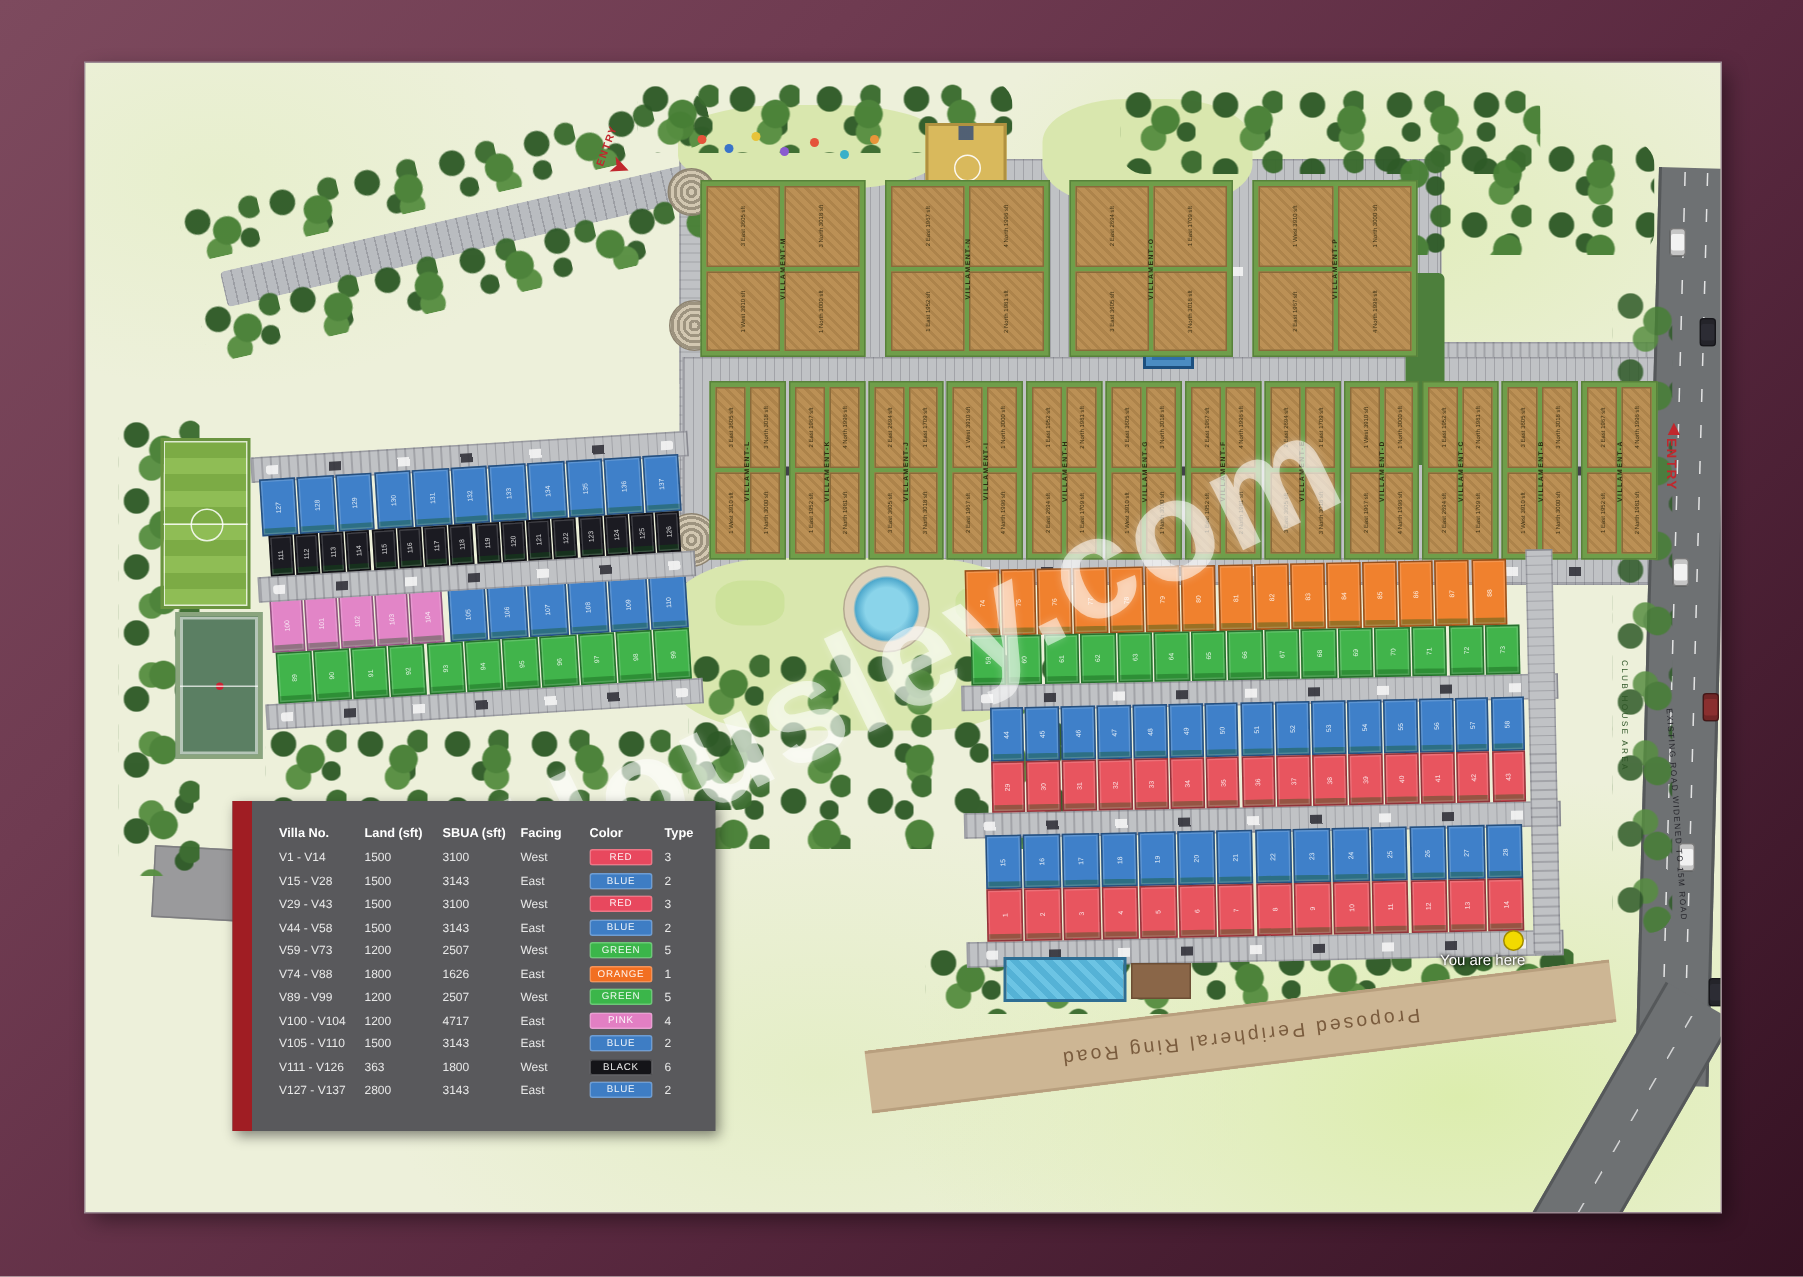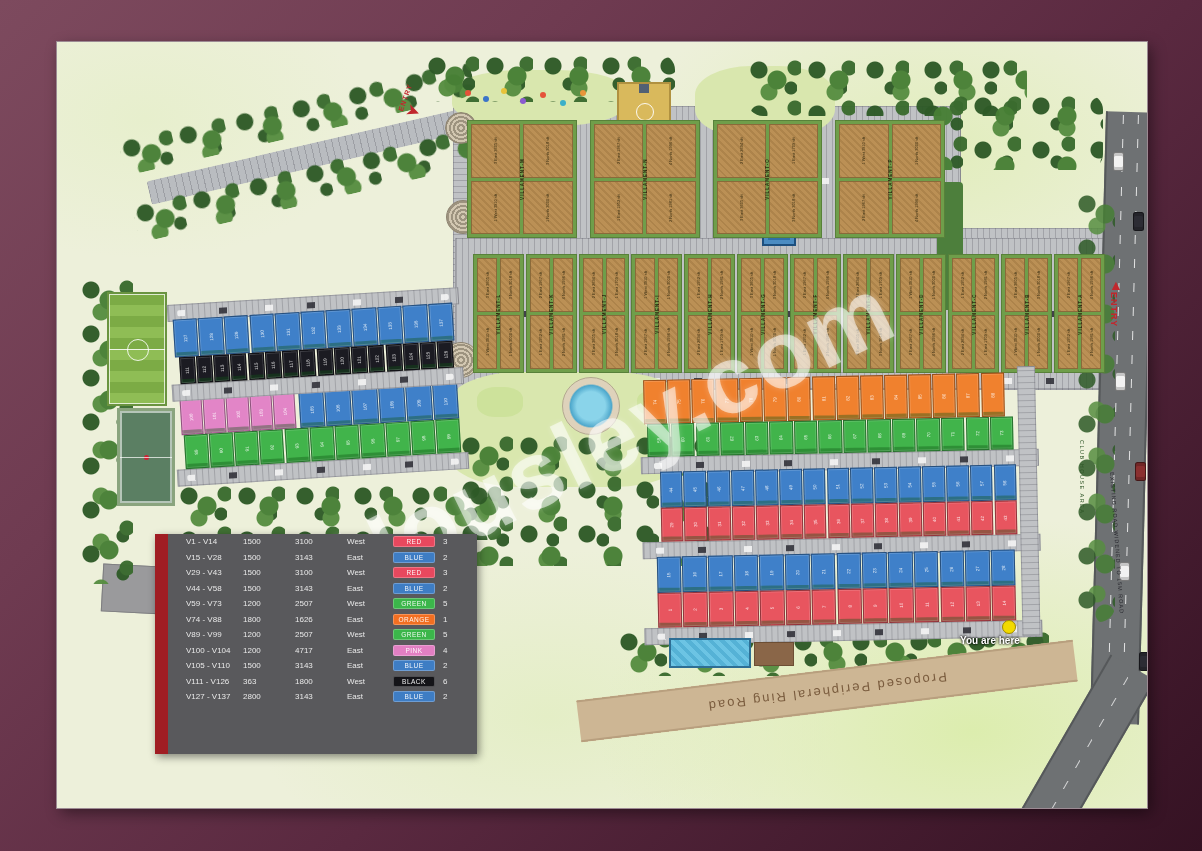--- a/index.html
+++ b/index.html
@@ -106,21 +106,21 @@
   #approach{left:88px;top:102px;width:330px;height:24px;z-index:3;background:#b9bcc0;transform:rotate(-13deg);border-radius:3px;
     background-image:repeating-linear-gradient(90deg,rgba(70,70,80,.25) 0 1px,rgba(0,0,0,0) 1px 7px);}
   .entry-arrow{position:absolute;z-index:20;color:#c1272d;font-weight:bold;}
   
   #peripheral{left:520px;top:628px;width:500px;height:42px;z-index:10;background:#cdb694;transform:rotate(-7deg);
     box-shadow:inset 0 2px 0 #b89f7e,inset 0 -2px 0 #b89f7e;display:flex;align-items:center;justify-content:center;}
   #peripheral span{display:inline-block;transform:rotate(180deg);color:#7a5c3e;font-size:13px;letter-spacing:2px;}
   
   .map-label{position:absolute;z-index:20;white-space:nowrap;}
   #youarehere-dot{left:945px;top:578px;width:12px;height:12px;border-radius:50%;background:#f2da00;border:1px solid #a08a00;z-index:21;}
-  #youarehere-text{left:903px;top:593px;color:#fff;font-size:10px;font-weight:bold;text-shadow:0 0 3px #000,0 0 2px #000;}
+  #youarehere-text{left:903px;top:593px;color:#fff;font-size:10px;font-weight:normal;text-shadow:0 0 3px #000,0 0 2px #000;}
   #entry-side{left:1052px;top:238px;color:#c1272d;font-size:9px;font-weight:bold;}
   #entry-side .arr{display:block;text-align:center;font-size:14px;line-height:10px;}
   #entry-side .txt{display:block;writing-mode:vertical-rl;letter-spacing:1px;margin-top:2px;}
   #entry-main{left:334px;top:52px;transform:rotate(-70deg);color:#c1272d;font-size:7px;font-weight:bold;letter-spacing:1px;}
   #clubhouse-label{left:1028px;top:398px;transform:rotate(90deg);transform-origin:left top;color:#2e5526;font-size:5.5px;letter-spacing:1.5px;}
   #existingroad-label{left:1058px;top:430px;transform:rotate(86deg);transform-origin:left top;color:#26262c;font-size:5.5px;letter-spacing:1px;z-index:20;}
   
   #watermark{
     left:205px;top:340px;width:700px;z-index:50;transform:rotate(-26deg);
     font-size:96px;font-weight:bold;color:rgba(255,255,255,.55);letter-spacing:2px;
@@ -898,20 +898,28 @@
       <span class="txt">ENTRY</span>
     </div>
     <div id="existingroad-label" class="map-label">EXISTING ROAD WIDENED TO 15M ROAD</div>
 
     <div id="youarehere-dot" class="abs"></div>
     <div id="youarehere-text" class="map-label">You are here</div>
 
     <div id="watermark" class="abs">Housley.com</div>
 
     <div id="legend" class="abs">
+      <div id="legend-head" class="lgrid">
+          <span>Villa No.</span>
+          <span>Land (sft)</span>
+          <span>SBUA (sft)</span>
+          <span>Facing</span>
+          <span>Color</span>
+          <span>Type</span>
+        </div>
       <div id="legend-body">
           <div class="lgrid">
             <span>V1 - V14</span>
             <span>1500</span>
             <span>3100</span>
             <span>West</span>
             <span>
               <span class="chip" style="background: rgb(232, 72, 94);">RED</span>
             </span>
             <span>3</span>

